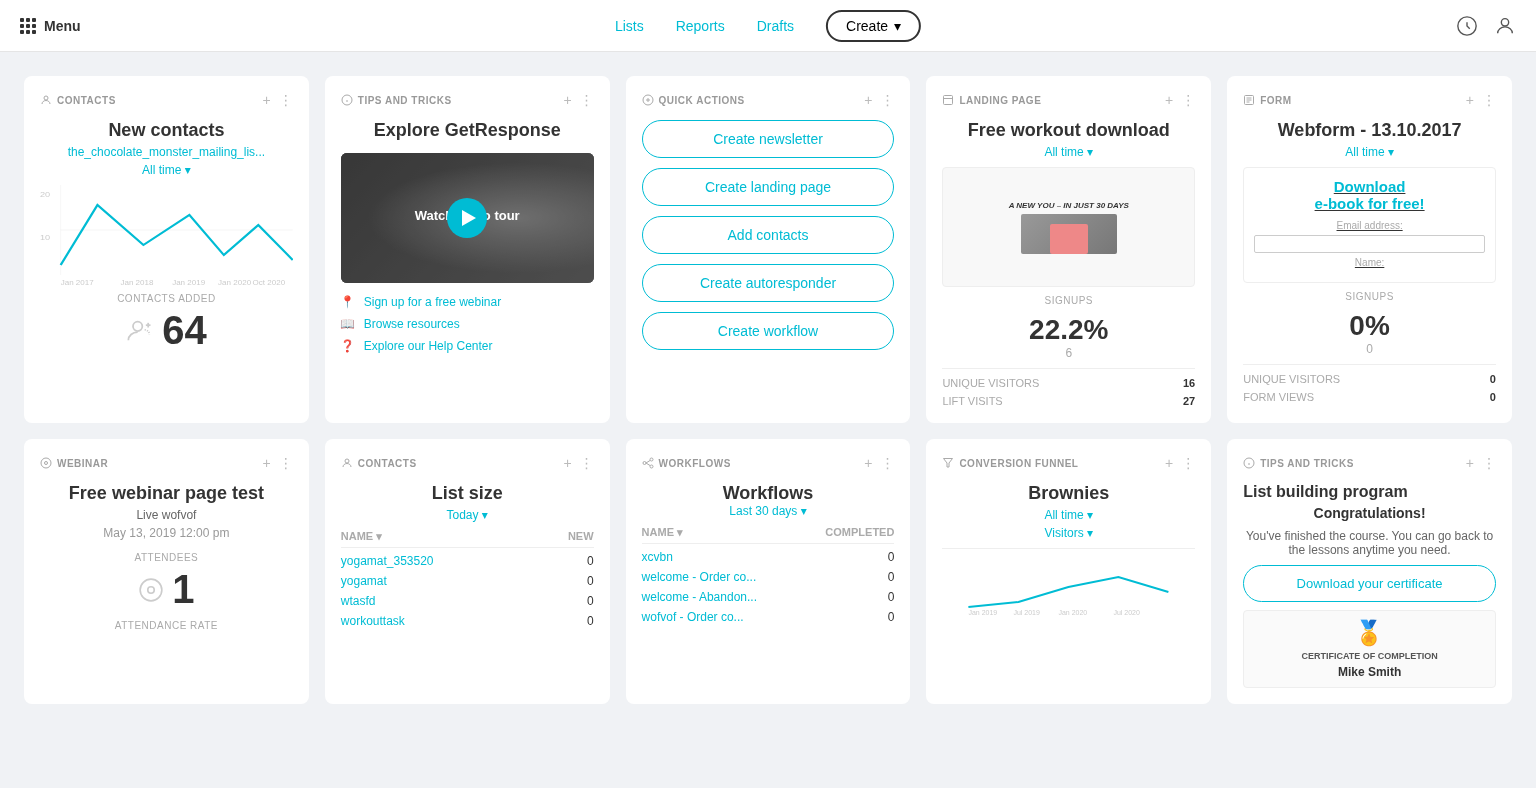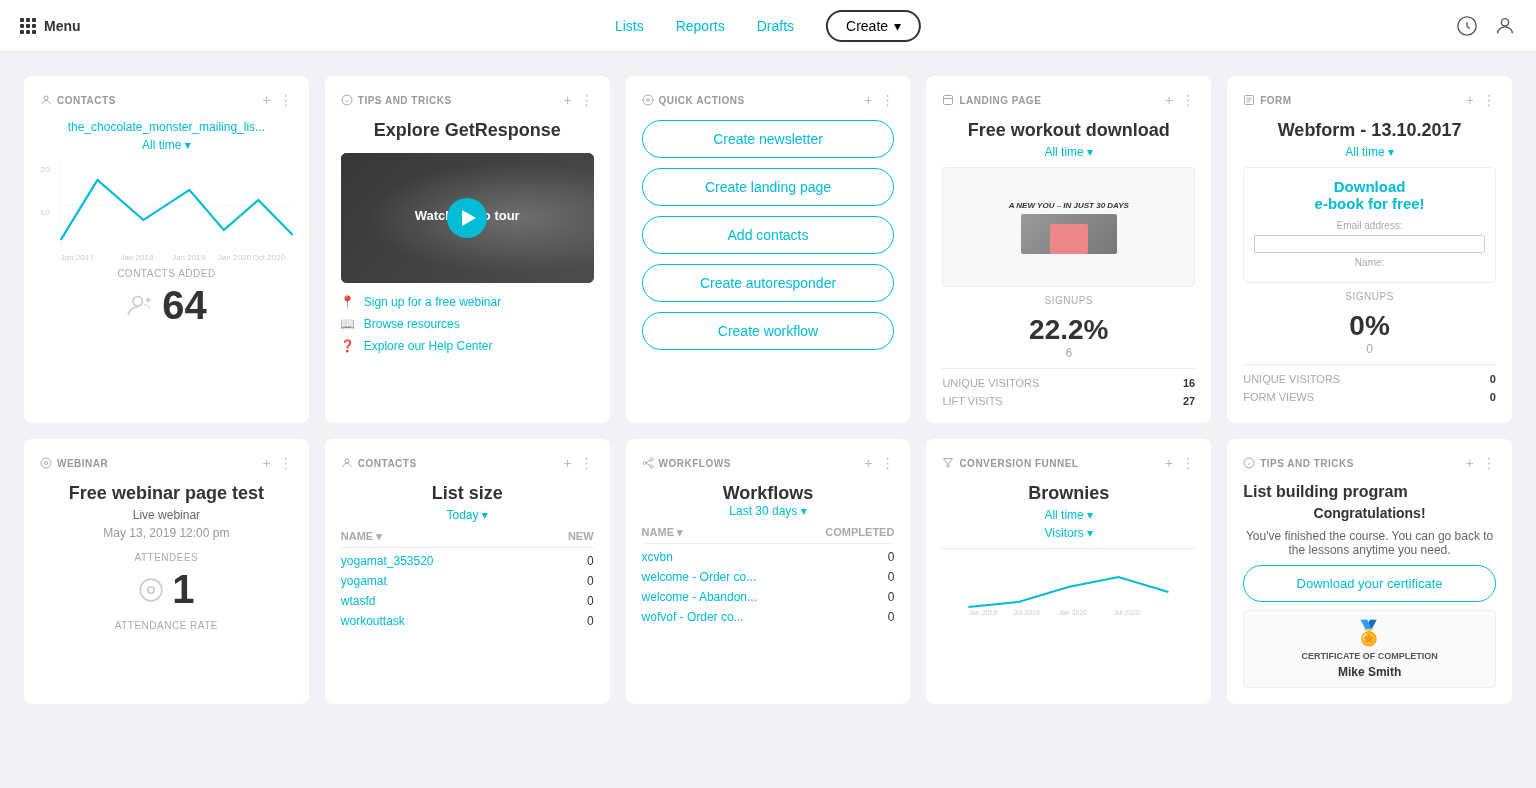--- a/index.html
+++ b/index.html
@@ -154,20 +154,21 @@
     .signups-count { text-align: center; font-size: 12px; color: #aaa; }
     .signups-label { text-align: center; font-size: 10px; color: #aaa; text-transform: uppercase; letter-spacing: 0.5px; margin-top: 8px; }
 
     
     .webform-preview {
       border: 1px solid #eee;
       border-radius: 4px;
       padding: 10px;
       margin: 8px 0;
       text-align: center;
+      text-decoration: underline;
     }
     .webform-cta { color: #00bcd4; font-size: 15px; font-weight: 700; margin-bottom: 8px; }
     .webform-field { font-size: 10px; color: #aaa; text-align: center; margin-bottom: 4px; }
     .webform-input { width: 100%; border: 1px solid #ccc; border-radius: 2px; height: 18px; }
 
     
     .webinar-date { text-align: center; font-size: 12px; color: #999; margin-top: 4px; }
     .webinar-sub { text-align: center; font-size: 12px; color: #666; }
     .attendees-label { text-align: center; font-size: 10px; text-transform: uppercase; color: #aaa; letter-spacing: 0.5px; margin-top: 12px; }
 
@@ -283,20 +284,21 @@
             <circle cx="12" cy="8" r="4"></circle>
             <path d="M4 20c0-4 3.6-7 8-7s8 3 8 7"></path>
           </svg>
         <span>CONTACTS</span>
       </div>
       <div class="card-actions">
         <span>+</span>
         <span>⋮</span>
       </div>
     </div>
+    <div class="card-title">New contacts</div>
     <div class="card-link">the_chocolate_monster_mailing_lis...</div>
     <div class="all-time-filter">All time ▾</div>
     <div class="chart-area">
       <svg class="chart-svg" viewBox="0 0 220 100" preserveAspectRatio="none">
         <text x="0" y="12" font-size="8" fill="#ccc">20</text>
         <text x="0" y="55" font-size="8" fill="#ccc">10</text>
         <line x1="18" y1="0" x2="18" y2="90" stroke="#eee" stroke-width="0.5"></line>
         <line x1="18" y1="45" x2="220" y2="45" stroke="#eee" stroke-width="0.5"></line>
         <polyline points="18,80 50,20 90,60 130,30 160,70 190,40 220,75" fill="none" stroke="#00bcd4" stroke-width="2"></polyline>
         <text x="18" y="100" font-size="7" fill="#ccc">Jan 2017</text>
@@ -463,21 +465,21 @@
             <circle cx="12" cy="12" r="3"></circle>
           </svg>
         <span>WEBINAR</span>
       </div>
       <div class="card-actions">
         <span>+</span>
         <span>⋮</span>
       </div>
     </div>
     <div class="card-title">Free webinar page test</div>
-    <div class="webinar-sub">Live webinar</div>
+    <div class="webinar-sub">Live wofvof</div>
     <div class="webinar-date">May 13, 2019 12:00 pm</div>
     <div class="attendees-label">ATTENDEES</div>
     <div class="big-number">
       <svg width="26" height="26" viewBox="0 0 24 24" fill="none" stroke="#ccc" stroke-width="1.5">
           <circle cx="12" cy="12" r="10"></circle>
           <circle cx="12" cy="12" r="3"></circle>
         </svg>
       <span>1</span>
     </div>
     <div class="contacts-added">ATTENDANCE RATE</div>

